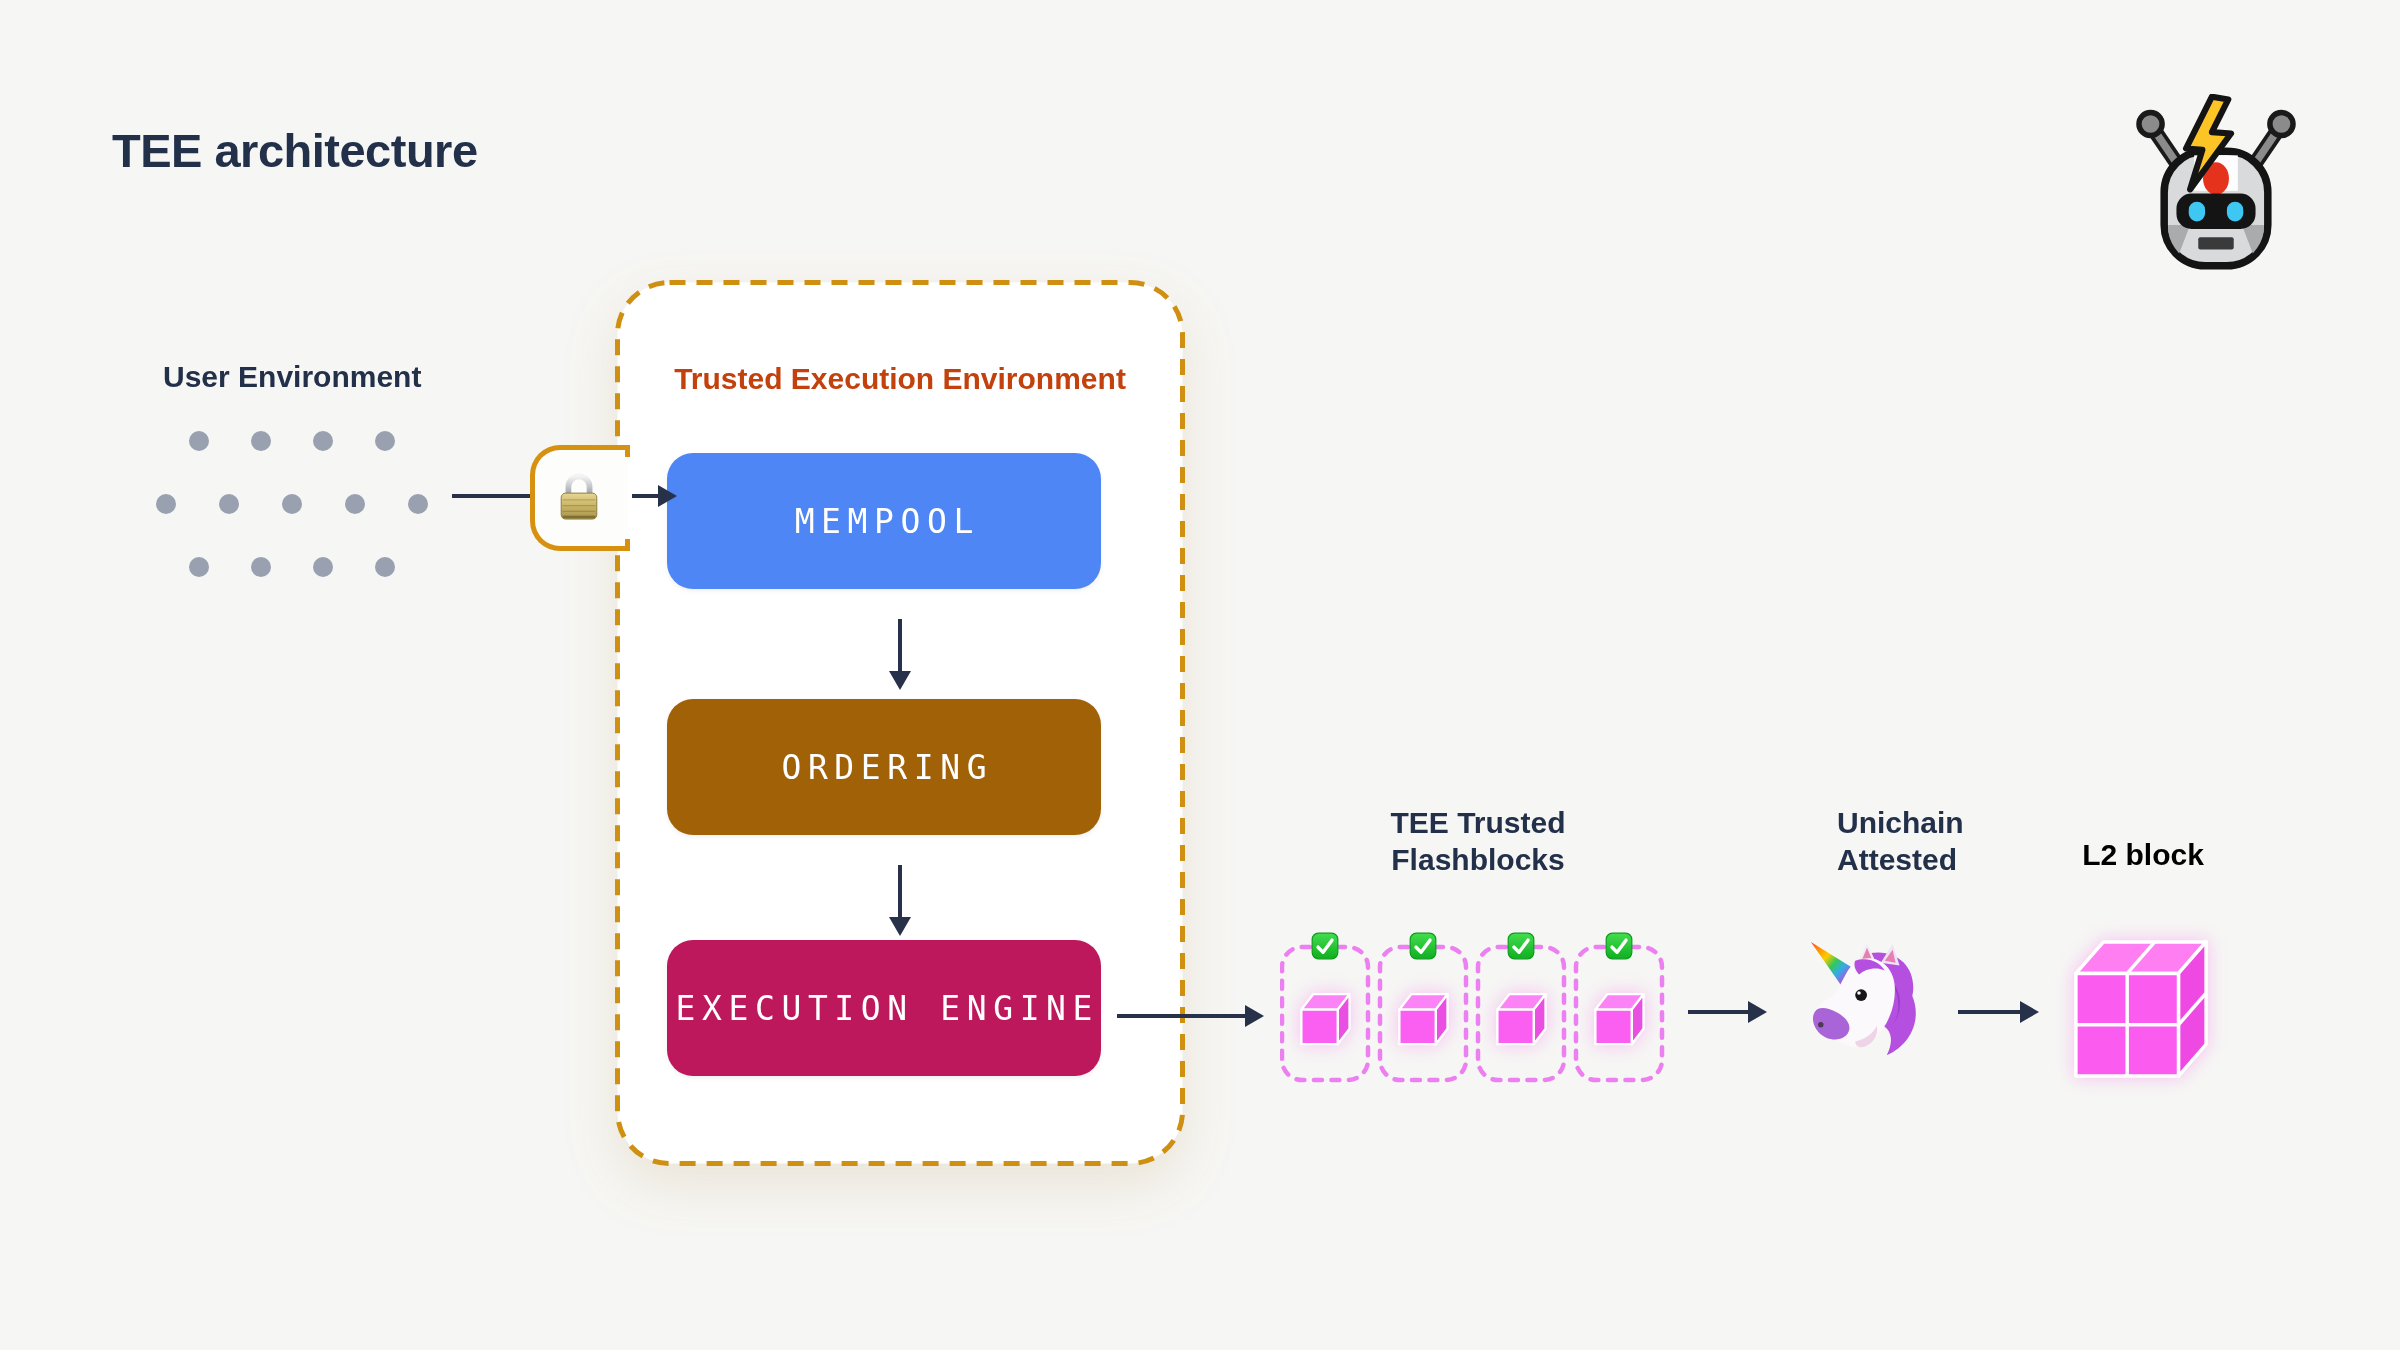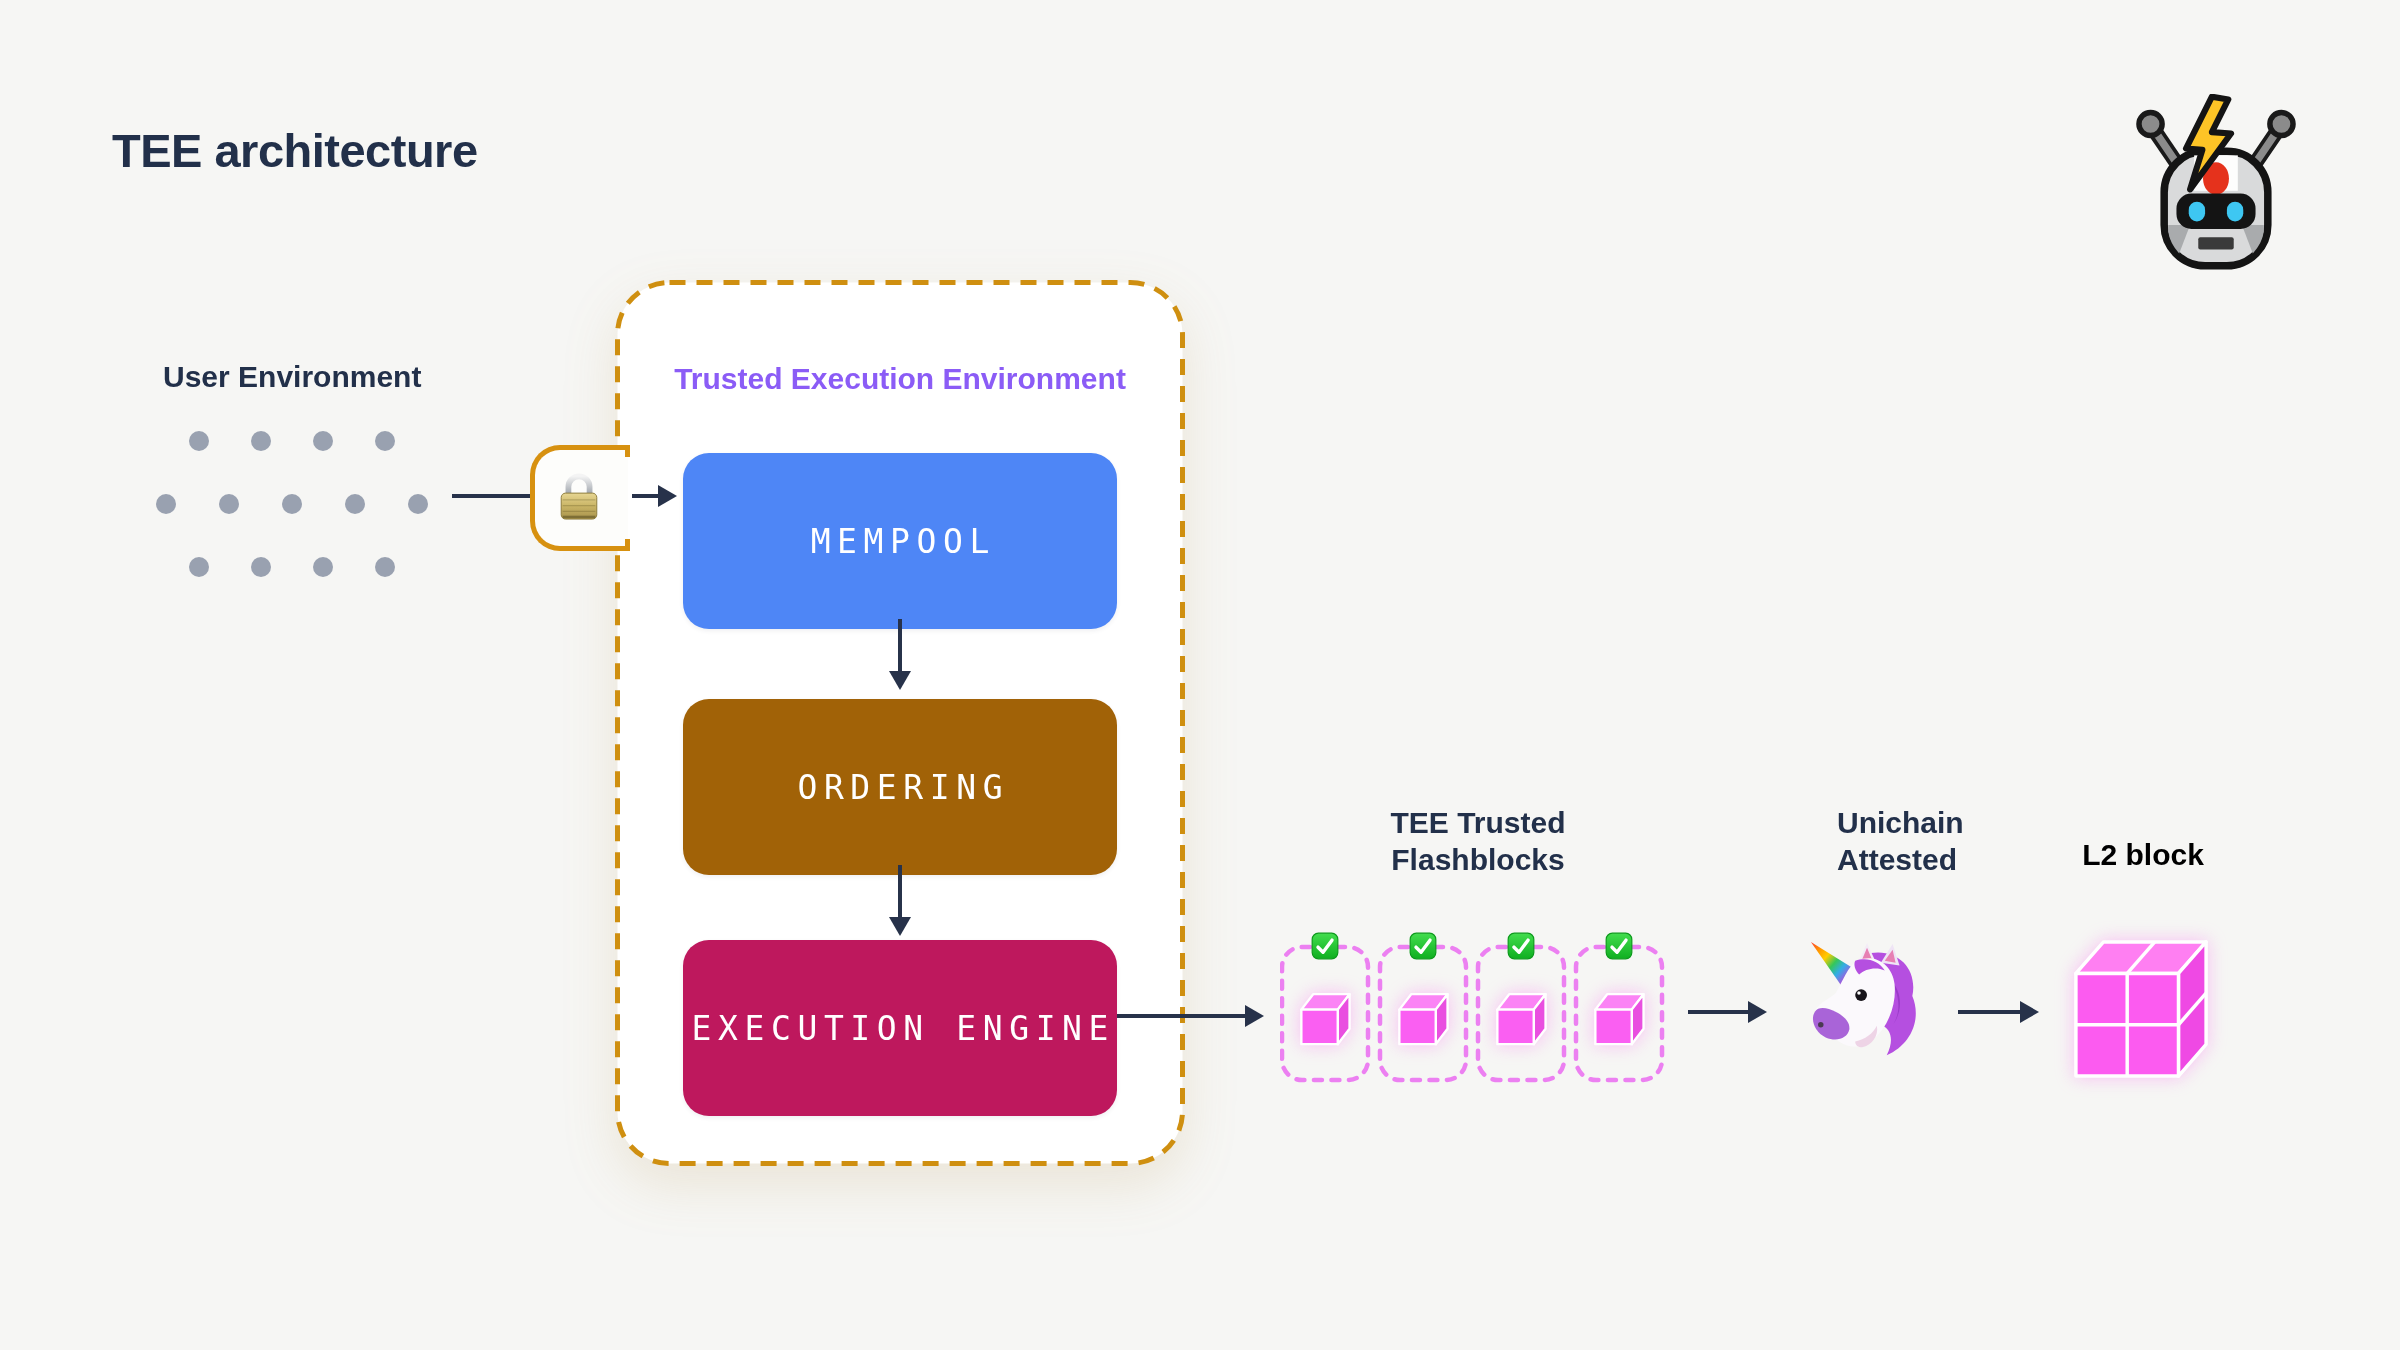--- a/index.html
+++ b/index.html
@@ -25,21 +25,21 @@
   .head-right{position:absolute;width:0;height:0;
     border-top:11px solid transparent;border-bottom:11px solid transparent;
     border-left:19px solid var(--arrow-color,#27324a);}
   .head-down{position:absolute;width:0;height:0;
     border-left:11px solid transparent;border-right:11px solid transparent;
     border-top:19px solid var(--arrow-color,#27324a);}
 
   
   .tee-title{font-size:30px;font-weight:700;}
   .stage-box{
-    position:absolute;left:683px;width:434px;height:176px;border-radius:26px;
+    position:absolute;left:667px;width:434px;height:136px;border-radius:26px;
     display:flex;align-items:center;justify-content:center;
     box-shadow:0 2px 4px rgba(60,60,90,.08);
   }
   .stage-label{
     font-family:"DejaVu Sans Mono","Liberation Mono",monospace;
     font-size:33px;font-weight:500;color:#ffffff;letter-spacing:0.20em;
     text-indent:0.20em;
   }
 
   
@@ -141,21 +141,21 @@
   <span class="dot" style="left:313px;top:557px;"></span>
   <span class="dot" style="left:375px;top:557px;"></span>
 </div>
 
 <div class="abs aline h" style="left:452px;top:494px;width:78px;"></div>
 
 <svg class="abs soft-shadow" style="left:613px;top:278px;" width="574" height="890" viewBox="0 0 574 890">
   <rect x="4.5" y="4.5" width="565" height="881" rx="52" fill="#ffffff" stroke-width="5" stroke-dasharray="16 11" stroke="#cf8f10"></rect>
 </svg>
 
-<div class="abs tee-title center" style="left: 613px; top: 362px; width: 574px; color: #8b5cf6;">Trusted Execution Environment</div>
+<div class="abs tee-title center" style="left: 613px; top: 362px; width: 574px; color: #c2410c;">Trusted Execution Environment</div>
 
 <div class="lock-capsule"></div>
 <svg class="abs" style="left:554px;top:468px;z-index:4;" width="50" height="56" viewBox="0 0 52 56">
   <path d="M15 28 V18.5 a11 11 0 0 1 22 0 V28" fill="none" stroke="url(#gradSilver)" stroke-width="6"></path>
   <rect x="7.5" y="25" width="37" height="27" rx="4.5" fill="url(#gradBrass)" stroke="#8a7a3a" stroke-width="1"></rect>
   <g stroke="rgba(90,80,30,0.28)" stroke-width="1.2">
     <line x1="9" y1="32" x2="43" y2="32"></line>
       <line x1="9" y1="38" x2="43" y2="38"></line>
       <line x1="9" y1="44" x2="43" y2="44"></line>
   </g>

